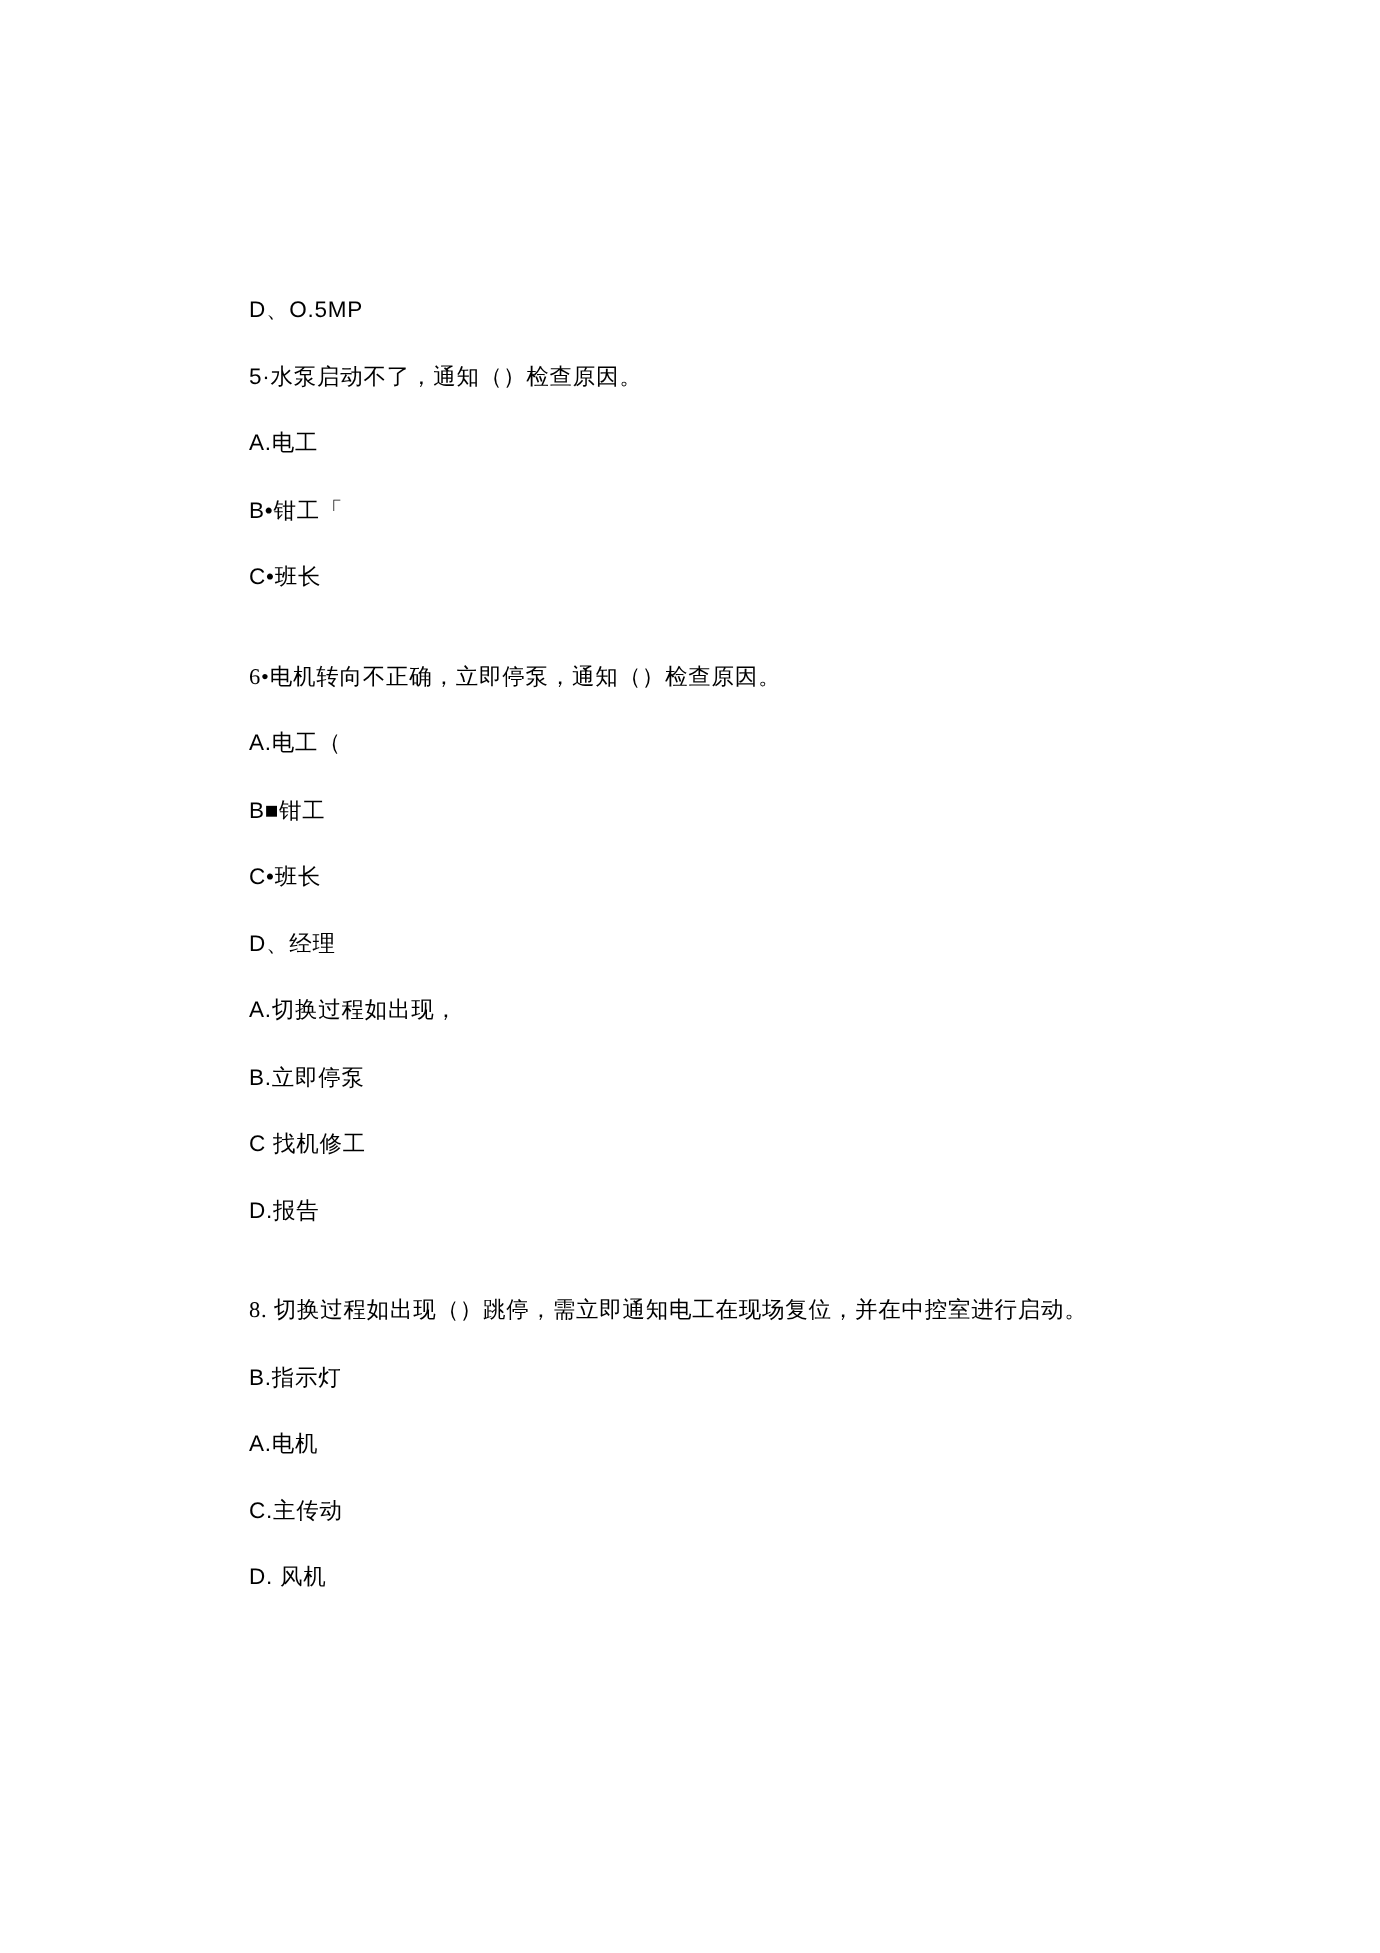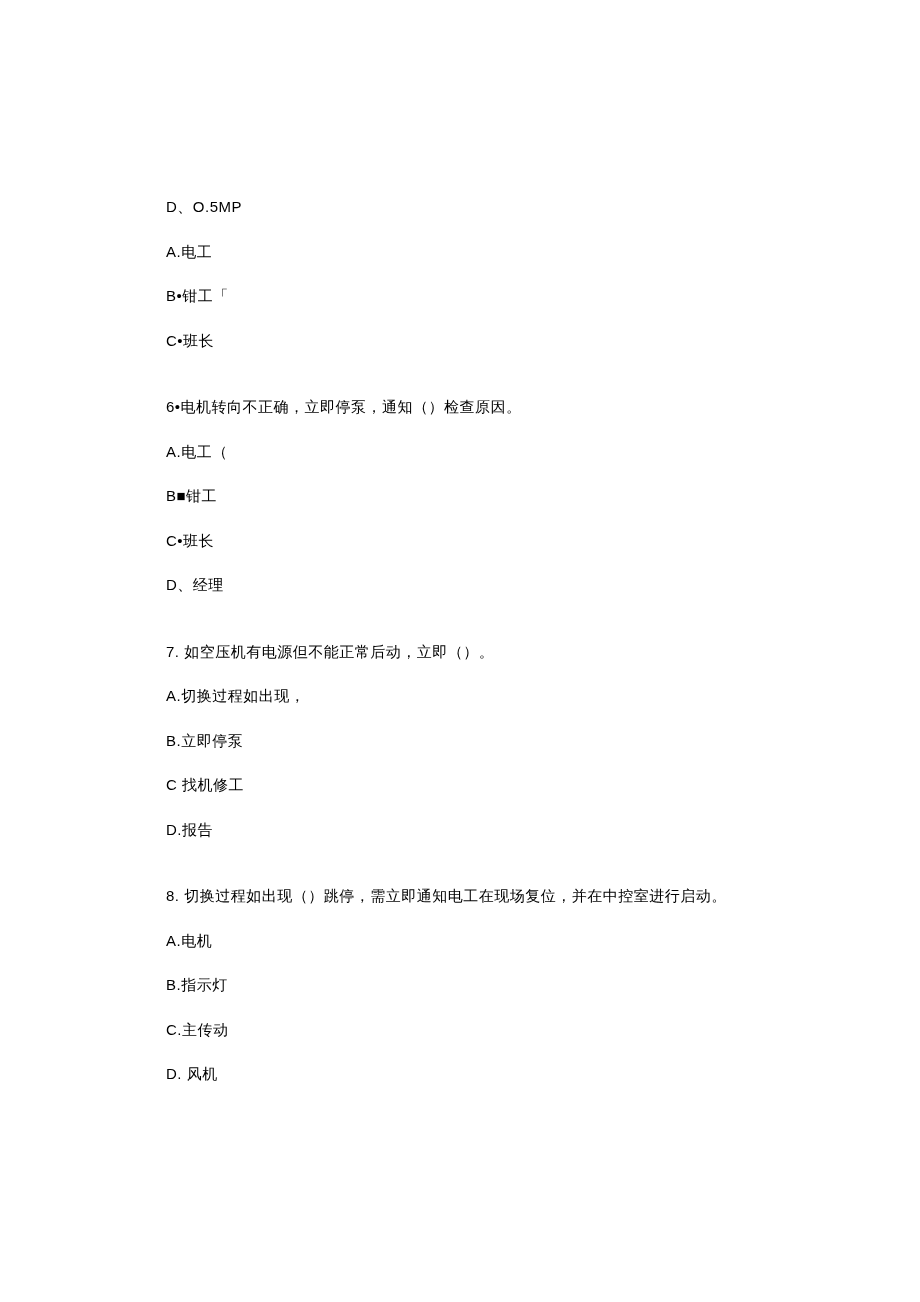--- a/index.html
+++ b/index.html
@@ -16,38 +16,39 @@
       color: #000000;
       font-size: 15px;
       line-height: 1.5;
     }
     .line {
       margin-bottom: 22px;
       letter-spacing: 0.5px;
     }
     .question-gap {
       margin-top: 44px;
+      font-family: Liberation Serif, serif;
     }
   </style>
 </head>
 <body>
 
 <div id="content">
     <div class="line">D、O.5MP</div>
+    <div class="line">5·水泵启动不了，通知（）检查原因。</div>
     <div class="line">A.电工</div>
     <div class="line">B•钳工「</div>
     <div class="line">C•班长</div>
     <div class="line question-gap">6•电机转向不正确，立即停泵，通知（）检查原因。</div>
     <div class="line">A.电工（</div>
     <div class="line">B■钳工</div>
     <div class="line">C•班长</div>
     <div class="line">D、经理</div>
-    <div class="line question-gap">7. 如空压机有电源但不能正常后动，立即（）。</div>
     <div class="line">A.切换过程如出现，</div>
     <div class="line">B.立即停泵</div>
     <div class="line">C 找机修工</div>
     <div class="line">D.报告</div>
     <div class="line question-gap">8. 切换过程如出现（）跳停，需立即通知电工在现场复位，并在中控室进行启动。</div>
+    <div class="line">B.指示灯</div>
     <div class="line">A.电机</div>
-    <div class="line">B.指示灯</div>
     <div class="line">C.主传动</div>
     <div class="line">D. 风机</div>
   </div>
 
 </body></html>

